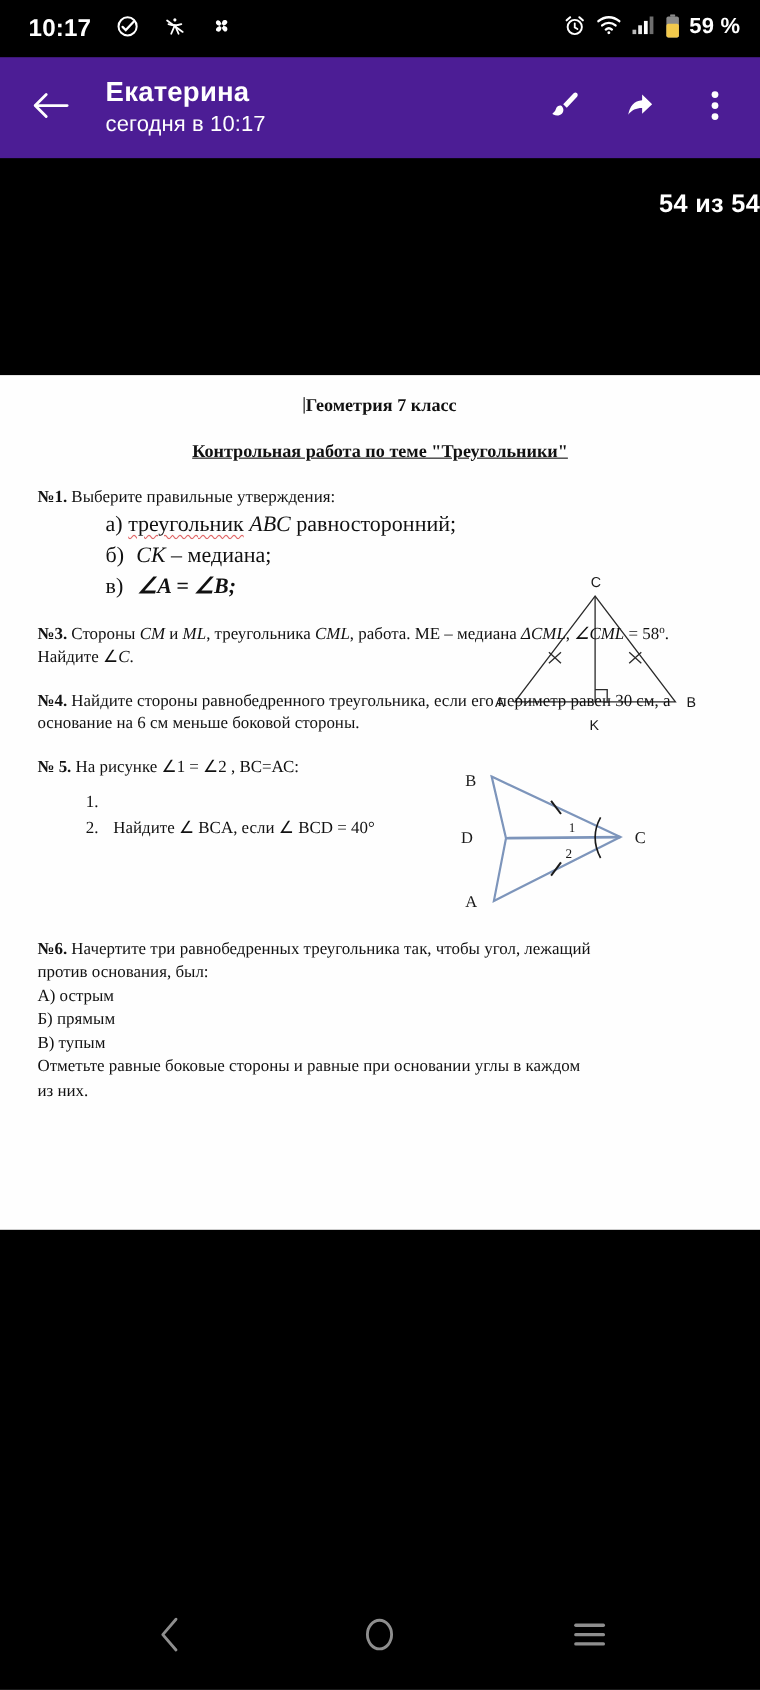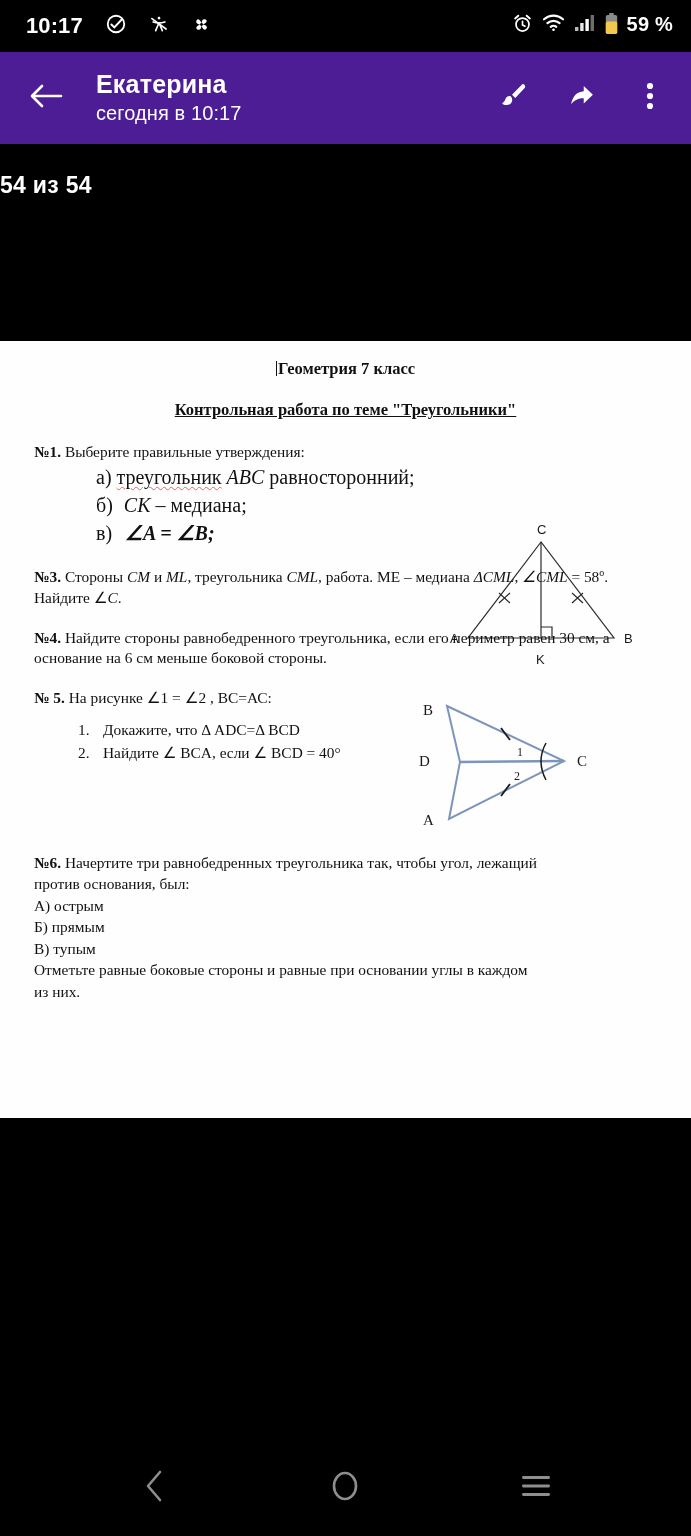--- a/index.html
+++ b/index.html
@@ -41,21 +41,21 @@
   .title-sub{
     font-size:20px; font-weight:400; color:#fff;
     line-height:1.25; margin-top:2px; letter-spacing:.1px;
   }
   .appbar-actions{ display:flex; align-items:center; gap:26px; flex:0 0 auto; }
   .act{ width:42px; height:42px; display:flex; align-items:center; justify-content:center; }
 
   
   .counter-wrap{
     height:auto; background:#000;
-    display:flex; justify-content:flex-start;
+    display:flex; justify-content:flex-end;
     padding-top:28px;
   }
   .counter{ font-size:23px; font-weight:700; color:#fff; letter-spacing:.3px; }
 
   
   .black-gap{ background:#000; height:93px; }
 
   
   .doc{
     position:absolute; left:0; top:341px;
@@ -283,21 +283,20 @@
       <span class="qnum">№4.</span>
       <span>Найдите стороны равнобедренного треугольника, если его периметр равен 30 см, а основание на 6 см меньше боковой стороны.</span>
     </div>
 
     <div class="q q5row">
       <span class="qnum">№ 5.</span>
       <span>На рисунке ∠1 = ∠2 , ВС=АС:</span>
       <ul class="q5-list">
         <li>
           <span class="mk">1.</span>
-          <span>Докажите, что Δ ADC=Δ BCD</span>
         </li>
         <li>
           <span class="mk">2.</span>
           <span>Найдите ∠ BCA, если ∠ BCD = 40°</span>
         </li>
       </ul>
 
       
       <div class="fig5">
         <svg width="200" height="150" viewBox="0 0 200 150">

